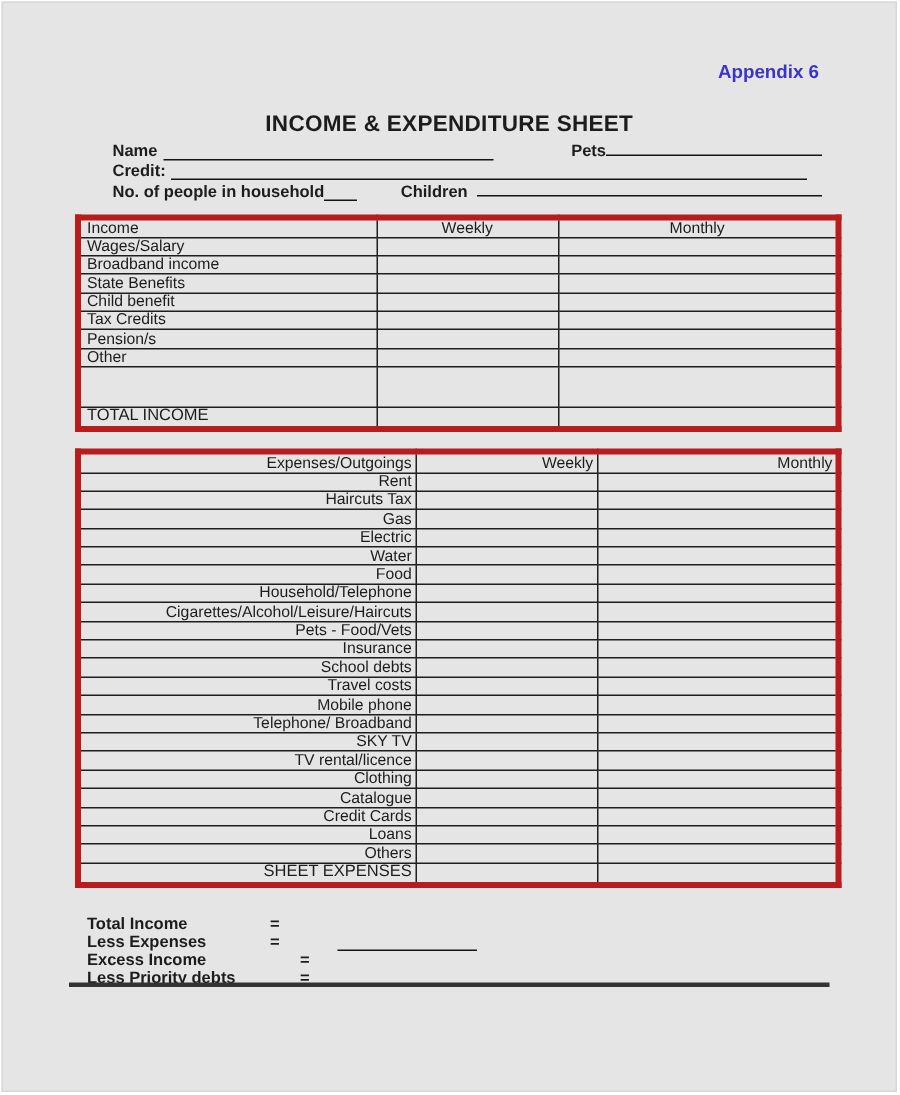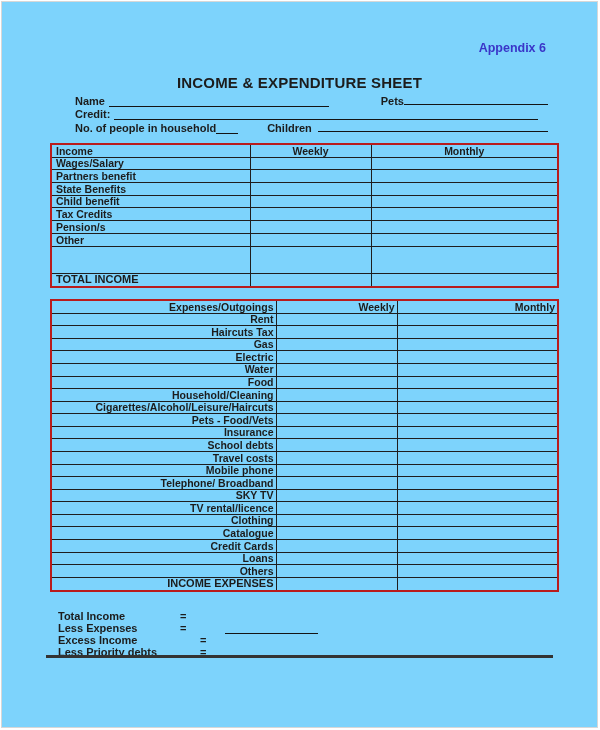--- a/index.html
+++ b/index.html
@@ -3,21 +3,21 @@
 <meta charset="utf-8">
 <style>
   html,body { margin:0; padding:0; }
   body {
     width:600px; height:730px; position:relative;
     background:#ffffff; color:#1c1c1c;
     font-family:"Liberation Sans", sans-serif;
     overflow:hidden;
   }
   .page { position:absolute; left:1px; top:1px; right:2px; bottom:2px;
-          border:1px solid #d7d7d7; background:#7dd3fc; }
+          border:1px solid #d7d7d7; background:#e5e5e5; }
 
   .appendix { position:absolute; top:39px; right:51px;
               font-weight:bold; font-size:12.5px; color:#3a35c8; }
 
   .title { position:absolute; top:72px; left:0; width:100%;
            text-align:center; font-weight:bold; font-size:15px;
            letter-spacing:.2px; }
 
   .fields { position:absolute; left:56px; top:91px; width:490px;
             font-size:11px; font-weight:bold; }
@@ -28,22 +28,22 @@
   #name-line { width:230px; }
   #date-wrap { margin-left:35px; }
   #date-line { width:144px; }
   #address-line { width:424px; }
   #household-blank { width:22px; }
   #children-wrap { margin-left:12px; }
   #children-line { width:230px; }
 
   table.tbl { position:absolute; left:48px; width:507px;
               border-collapse:collapse; table-layout:fixed;
-              font-size:10.5px; font-weight:bold;
-              border:2px solid #b91c1c; }
+              font-size:10.5px; font-weight:normal;
+              border:4px solid #b91c1c; }
   table.tbl td { border:1.5px solid #1e1e1e; padding:0 2px 0 4px;
                  vertical-align:middle; line-height:1;
                  overflow:hidden; white-space:nowrap; }
   table.income { top:141px; height:145px; }
   table.income tr.hdr { height:13px; }
   table.income tr.tall { height:27px; }
   table.income td.cC { text-align:center; padding:0; }
   table.expenses { top:297px; height:293px;text-align:right; }
   td.total { font-size:11px; }
 
@@ -99,21 +99,21 @@
       <td>Income</td>
       <td class="cC">Weekly</td>
       <td class="cC">Monthly</td>
     </tr>
     <tr>
           <td>Wages/Salary</td>
           <td></td>
           <td></td>
         </tr>
     <tr>
-          <td>Partners benefit</td>
+          <td>Broadband income</td>
           <td></td>
           <td></td>
         </tr>
     <tr>
           <td>State Benefits</td>
           <td></td>
           <td></td>
         </tr>
     <tr>
           <td>Child benefit</td>
@@ -184,21 +184,21 @@
           <td>Water</td>
           <td></td>
           <td></td>
         </tr>
     <tr>
           <td>Food</td>
           <td></td>
           <td></td>
         </tr>
     <tr>
-          <td>Household/Cleaning</td>
+          <td>Household/Telephone</td>
           <td></td>
           <td></td>
         </tr>
     <tr>
           <td>Cigarettes/Alcohol/Leisure/Haircuts</td>
           <td></td>
           <td></td>
         </tr>
     <tr>
           <td>Pets - Food/Vets</td>
@@ -259,21 +259,21 @@
           <td>Loans</td>
           <td></td>
           <td></td>
         </tr>
     <tr>
           <td>Others</td>
           <td></td>
           <td></td>
         </tr>
     <tr>
-          <td class="total">INCOME EXPENSES</td>
+          <td class="total">SHEET EXPENSES</td>
           <td></td>
           <td></td>
         </tr>
   </tbody>
     </table>
 
   <div class="summary">
     <div class="srow">
       <span class="slabel w1">Total Income</span>
       <span class="eq">=</span>

